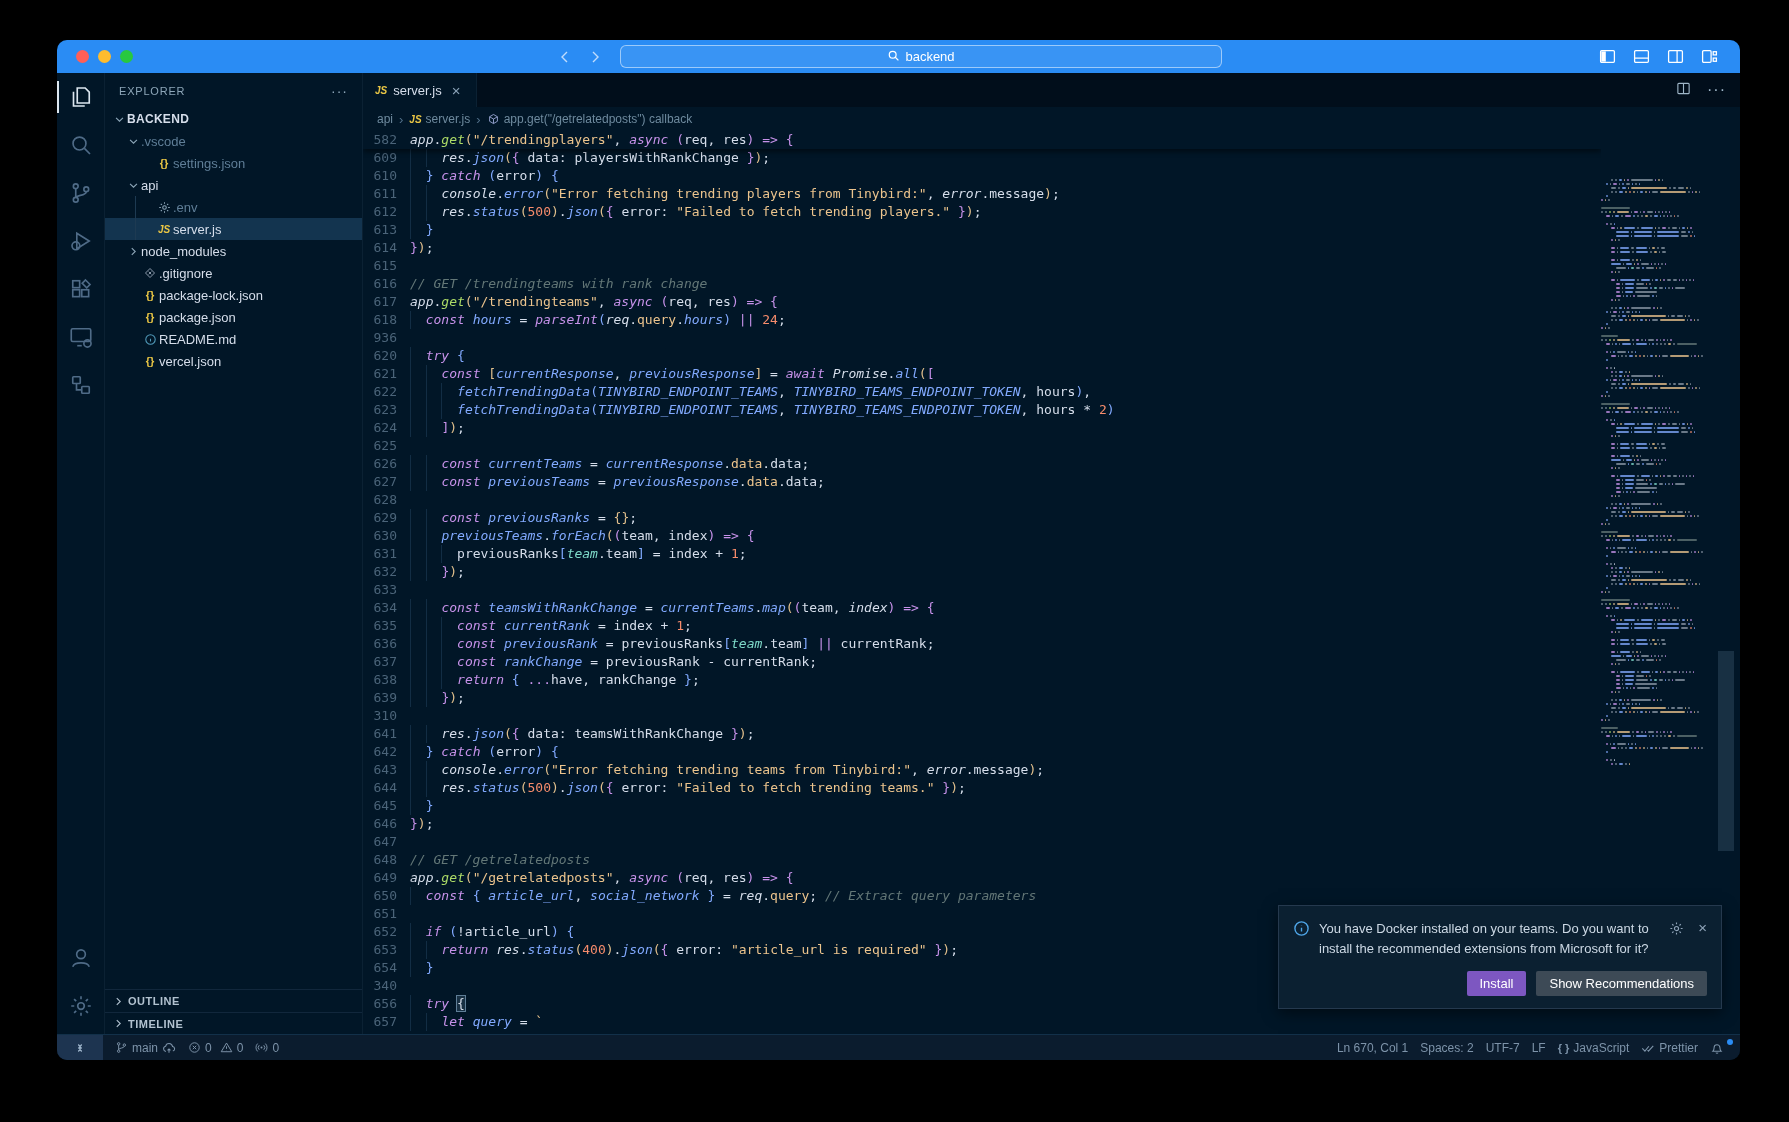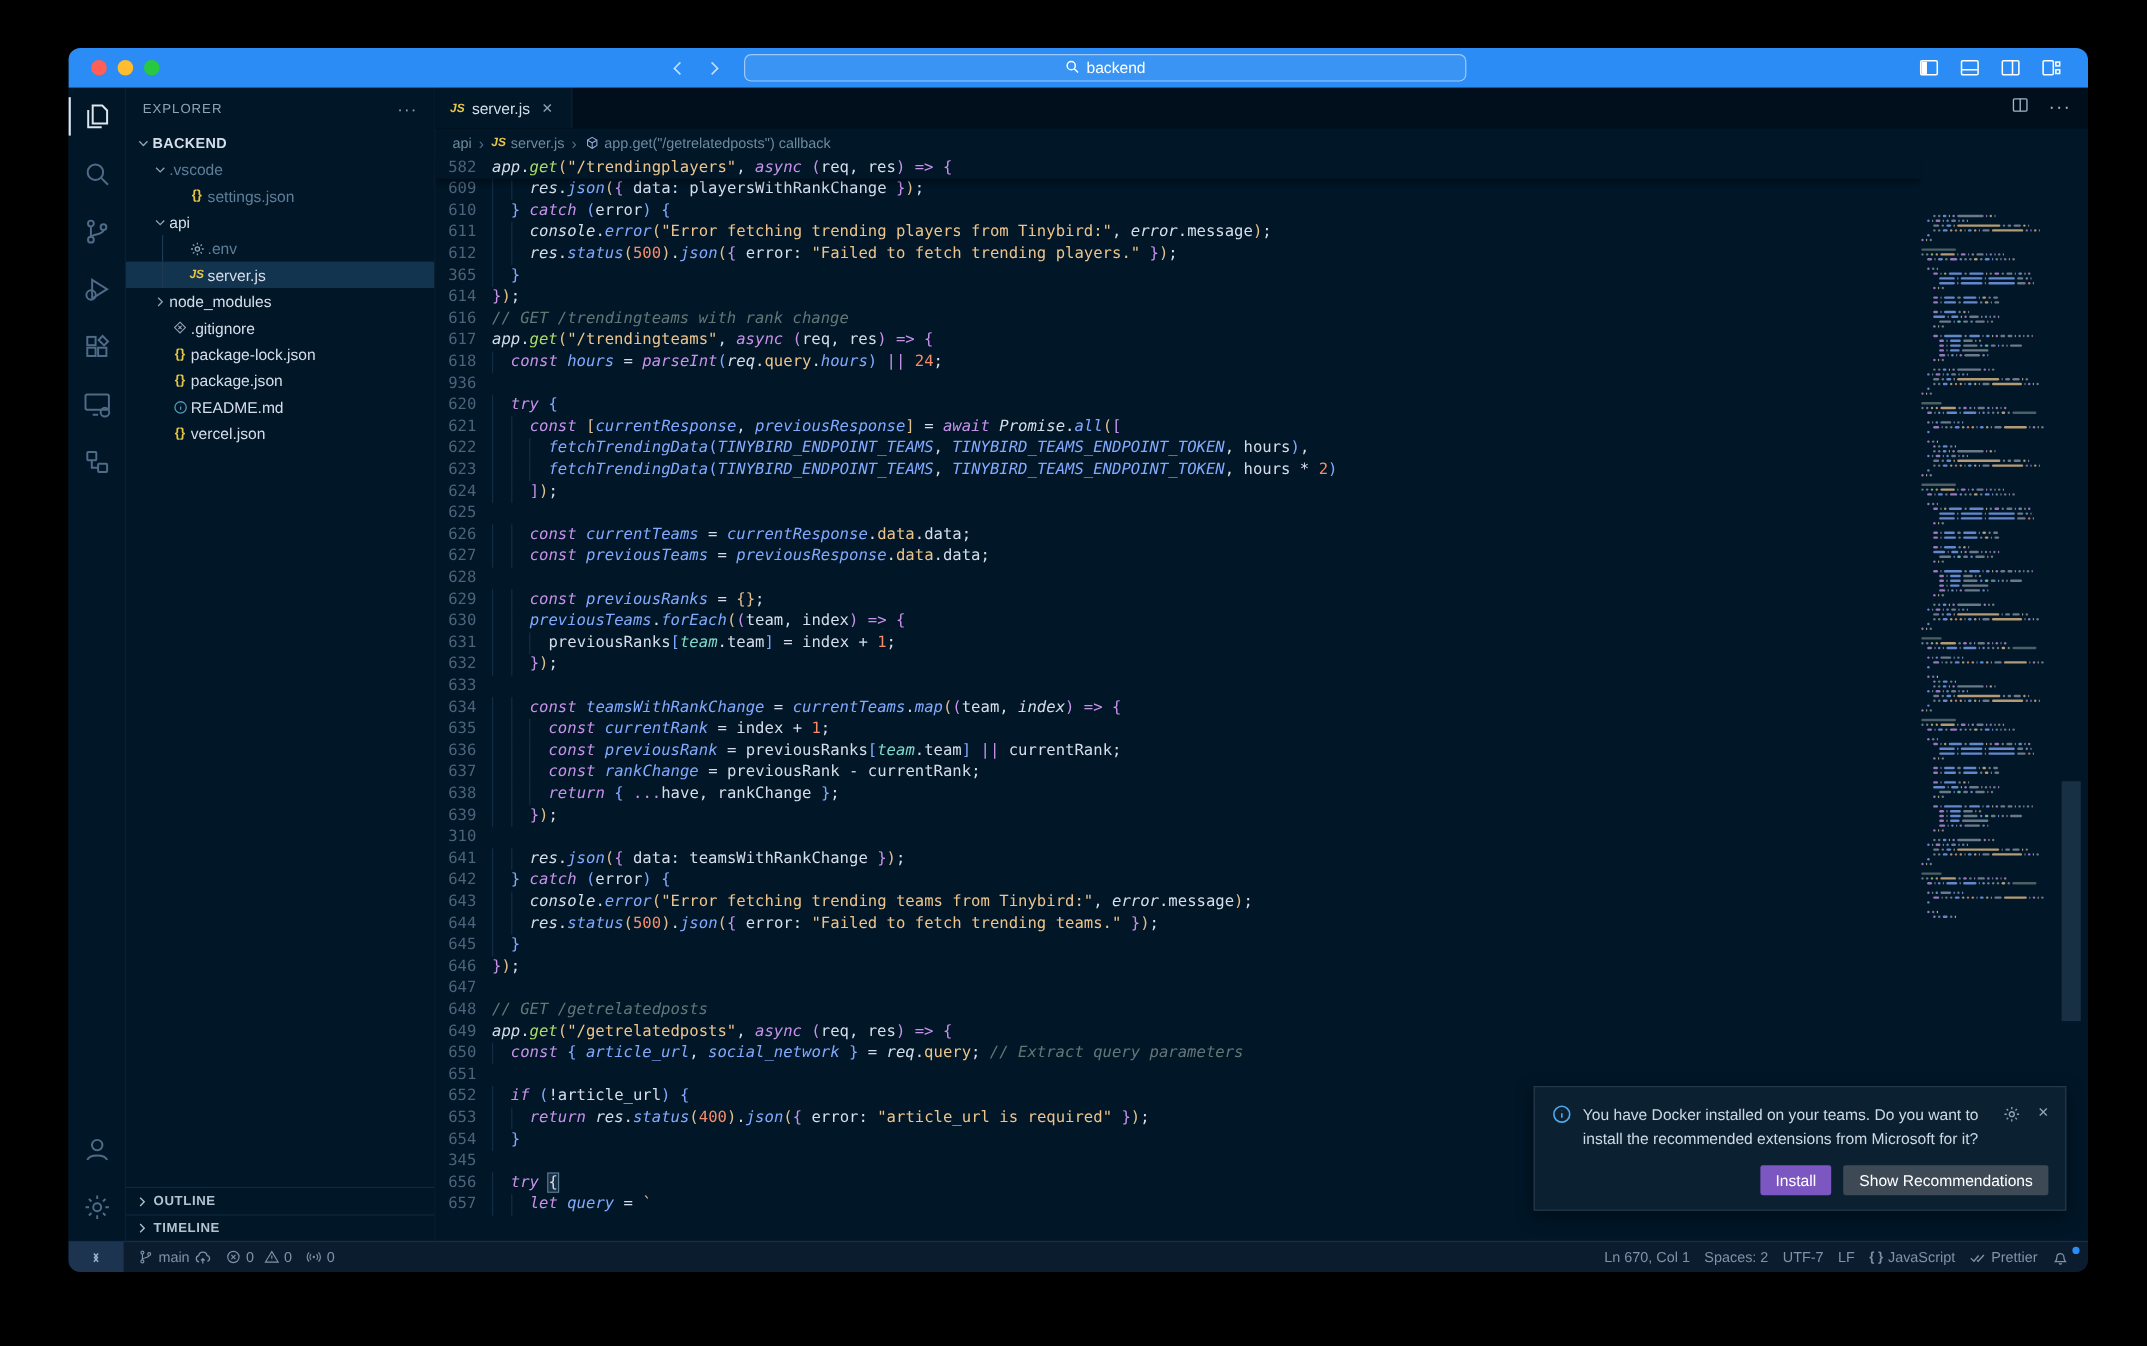--- a/index.html
+++ b/index.html
@@ -392,22 +392,23 @@
             <span>app.get("/getrelatedposts") callback</span>
           </span>
         </div>
       <div class="editor-main">
         <div class="code-pane">
           <div class="code-lines" id="code-lines">
               <div class="cl"><span class="ln">609</span><span class="iu"></span><span class="iu"></span><span class="tk-o">res</span><span class="tk-t">.</span><span class="tk-f">json</span><span class="tk-y">(</span><span class="tk-p">{</span><span class="tk-t"> data: playersWithRankChange </span><span class="tk-p">}</span><span class="tk-y">)</span><span class="tk-t">;</span></div>
               <div class="cl"><span class="ln">610</span><span class="iu"></span><span class="tk-b">}</span><span class="tk-t"> </span><span class="tk-k">catch</span><span class="tk-t"> </span><span class="tk-b">(</span><span class="tk-t">error</span><span class="tk-b">)</span><span class="tk-t"> </span><span class="tk-b">{</span></div>
               <div class="cl"><span class="ln">611</span><span class="iu"></span><span class="iu"></span><span class="tk-o">console</span><span class="tk-t">.</span><span class="tk-f">error</span><span class="tk-y">(</span><span class="tk-s">"Error fetching trending players from Tinybird:"</span><span class="tk-t">, </span><span class="tk-o">error</span><span class="tk-t">.message</span><span class="tk-y">)</span><span class="tk-t">;</span></div>
               <div class="cl"><span class="ln">612</span><span class="iu"></span><span class="iu"></span><span class="tk-o">res</span><span class="tk-t">.</span><span class="tk-f">status</span><span class="tk-y">(</span><span class="tk-n">500</span><span class="tk-y">)</span><span class="tk-t">.</span><span class="tk-f">json</span><span class="tk-y">(</span><span class="tk-p">{</span><span class="tk-t"> error: </span><span class="tk-s">"Failed to fetch trending players."</span><span class="tk-t"> </span><span class="tk-p">}</span><span class="tk-y">)</span><span class="tk-t">;</span></div>
-              <div class="cl"><span class="ln">365</span><span class="iu"></span><span class="tk-b">}</span></div>
+              <div class="cl"><span class="ln">613</span><span class="iu"></span><span class="tk-b">}</span></div>
               <div class="cl"><span class="ln">614</span><span class="tk-p">}</span><span class="tk-y">)</span><span class="tk-t">;</span></div>
+              <div class="cl"><span class="ln">615</span></div>
               <div class="cl"><span class="ln">616</span><span class="tk-c">// GET /trendingteams with rank change</span></div>
               <div class="cl"><span class="ln">617</span><span class="tk-o">app</span><span class="tk-t">.</span><span class="tk-m">get</span><span class="tk-y">(</span><span class="tk-s">"/trendingteams"</span><span class="tk-t">, </span><span class="tk-k">async</span><span class="tk-t"> </span><span class="tk-p">(</span><span class="tk-t">req, res</span><span class="tk-p">)</span><span class="tk-t"> </span><span class="tk-k">=&gt;</span><span class="tk-t"> </span><span class="tk-p">{</span></div>
               <div class="cl"><span class="ln">618</span><span class="iu"></span><span class="tk-k">const</span><span class="tk-t"> </span><span class="tk-f">hours</span><span class="tk-t"> = </span><span class="tk-k">parseInt</span><span class="tk-b">(</span><span class="tk-o">req</span><span class="tk-t">.</span><span class="tk-s">query</span><span class="tk-t">.</span><span class="tk-f">hours</span><span class="tk-b">)</span><span class="tk-t"> </span><span class="tk-pk">||</span><span class="tk-t"> </span><span class="tk-n">24</span><span class="tk-t">;</span></div>
               <div class="cl"><span class="ln">936</span></div>
               <div class="cl"><span class="ln">620</span><span class="iu"></span><span class="tk-k">try</span><span class="tk-t"> </span><span class="tk-b">{</span></div>
               <div class="cl"><span class="ln">621</span><span class="iu"></span><span class="iu"></span><span class="tk-k">const</span><span class="tk-t"> </span><span class="tk-y">[</span><span class="tk-f">currentResponse</span><span class="tk-t">, </span><span class="tk-f">previousResponse</span><span class="tk-y">]</span><span class="tk-t"> = </span><span class="tk-k">await</span><span class="tk-t"> </span><span class="tk-o">Promise</span><span class="tk-t">.</span><span class="tk-f">all</span><span class="tk-y">(</span><span class="tk-p">[</span></div>
               <div class="cl"><span class="ln">622</span><span class="iu"></span><span class="iu"></span><span class="iu"></span><span class="tk-f">fetchTrendingData</span><span class="tk-b">(</span><span class="tk-f">TINYBIRD_ENDPOINT_TEAMS</span><span class="tk-t">, </span><span class="tk-f">TINYBIRD_TEAMS_ENDPOINT_TOKEN</span><span class="tk-t">, hours</span><span class="tk-b">)</span><span class="tk-t">,</span></div>
               <div class="cl"><span class="ln">623</span><span class="iu"></span><span class="iu"></span><span class="iu"></span><span class="tk-f">fetchTrendingData</span><span class="tk-b">(</span><span class="tk-f">TINYBIRD_ENDPOINT_TEAMS</span><span class="tk-t">, </span><span class="tk-f">TINYBIRD_TEAMS_ENDPOINT_TOKEN</span><span class="tk-t">, hours * </span><span class="tk-n">2</span><span class="tk-b">)</span></div>
               <div class="cl"><span class="ln">624</span><span class="iu"></span><span class="iu"></span><span class="tk-p">]</span><span class="tk-y">)</span><span class="tk-t">;</span></div>
               <div class="cl"><span class="ln">625</span></div>
@@ -433,21 +434,21 @@
               <div class="cl"><span class="ln">645</span><span class="iu"></span><span class="tk-b">}</span></div>
               <div class="cl"><span class="ln">646</span><span class="tk-p">}</span><span class="tk-y">)</span><span class="tk-t">;</span></div>
               <div class="cl"><span class="ln">647</span></div>
               <div class="cl"><span class="ln">648</span><span class="tk-c">// GET /getrelatedposts</span></div>
               <div class="cl"><span class="ln">649</span><span class="tk-o">app</span><span class="tk-t">.</span><span class="tk-m">get</span><span class="tk-y">(</span><span class="tk-s">"/getrelatedposts"</span><span class="tk-t">, </span><span class="tk-k">async</span><span class="tk-t"> </span><span class="tk-p">(</span><span class="tk-t">req, res</span><span class="tk-p">)</span><span class="tk-t"> </span><span class="tk-k">=&gt;</span><span class="tk-t"> </span><span class="tk-p">{</span></div>
               <div class="cl"><span class="ln">650</span><span class="iu"></span><span class="tk-k">const</span><span class="tk-t"> </span><span class="tk-b">{</span><span class="tk-t"> </span><span class="tk-f">article_url</span><span class="tk-t">, </span><span class="tk-f">social_network</span><span class="tk-t"> </span><span class="tk-b">}</span><span class="tk-t"> = </span><span class="tk-o">req</span><span class="tk-t">.</span><span class="tk-s">query</span><span class="tk-t">; </span><span class="tk-c">// Extract query parameters</span></div>
               <div class="cl"><span class="ln">651</span></div>
               <div class="cl"><span class="ln">652</span><span class="iu"></span><span class="tk-k">if</span><span class="tk-t"> </span><span class="tk-b">(</span><span class="tk-t">!article_url</span><span class="tk-b">)</span><span class="tk-t"> </span><span class="tk-b">{</span></div>
               <div class="cl"><span class="ln">653</span><span class="iu"></span><span class="iu"></span><span class="tk-k">return</span><span class="tk-t"> </span><span class="tk-o">res</span><span class="tk-t">.</span><span class="tk-f">status</span><span class="tk-y">(</span><span class="tk-n">400</span><span class="tk-y">)</span><span class="tk-t">.</span><span class="tk-f">json</span><span class="tk-y">(</span><span class="tk-p">{</span><span class="tk-t"> error: </span><span class="tk-s">"article_url is required"</span><span class="tk-t"> </span><span class="tk-p">}</span><span class="tk-y">)</span><span class="tk-t">;</span></div>
               <div class="cl"><span class="ln">654</span><span class="iu"></span><span class="tk-b">}</span></div>
-              <div class="cl"><span class="ln">345</span></div>
+              <div class="cl"><span class="ln">340</span></div>
               <div class="cl"><span class="ln">656</span><span class="iu"></span><span class="tk-k">try</span><span class="tk-t"> </span><span class="tk-bm">{</span></div>
               <div class="cl"><span class="ln">657</span><span class="iu"></span><span class="iu"></span><span class="tk-k">let</span><span class="tk-t"> </span><span class="tk-f">query</span><span class="tk-t"> = </span><span class="tk-s">`</span></div>
             </div>
           <div id="sticky-holder">
               <div class="cl sticky"><span class="ln">582</span><span class="tk-o">app</span><span class="tk-t">.</span><span class="tk-m">get</span><span class="tk-y">(</span><span class="tk-s">"/trendingplayers"</span><span class="tk-t">, </span><span class="tk-k">async</span><span class="tk-t"> </span><span class="tk-p">(</span><span class="tk-t">req, res</span><span class="tk-p">)</span><span class="tk-t"> </span><span class="tk-k">=&gt;</span><span class="tk-t"> </span><span class="tk-p">{</span></div>
             </div>
         </div>
         <div class="minimap" id="minimap">
             <div class="mm-row" style="margin-left: 10px;">
               <span class="mm-seg" style="width: 2.25px; background: rgb(214, 222, 235); opacity: 0.55;"></span>

